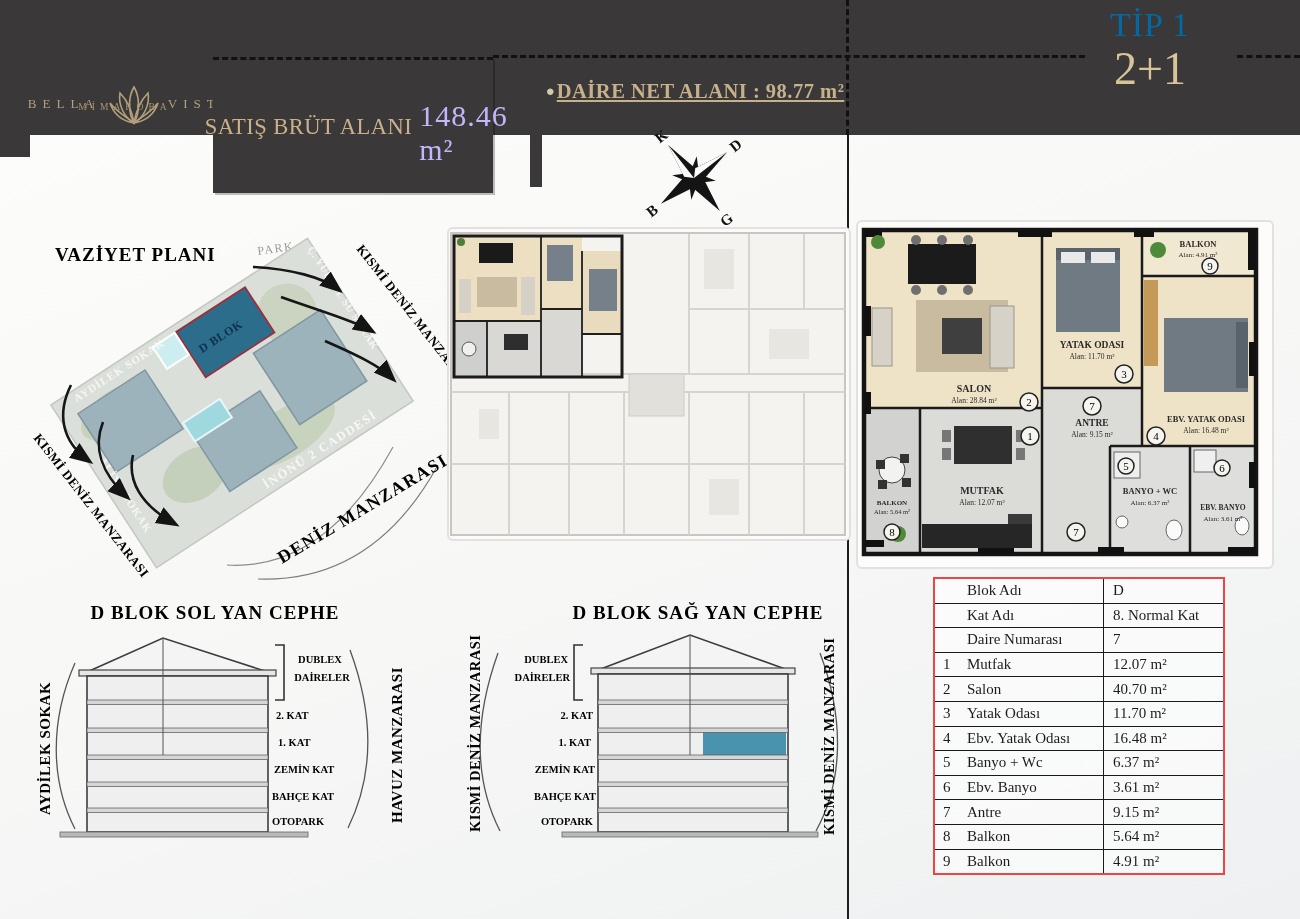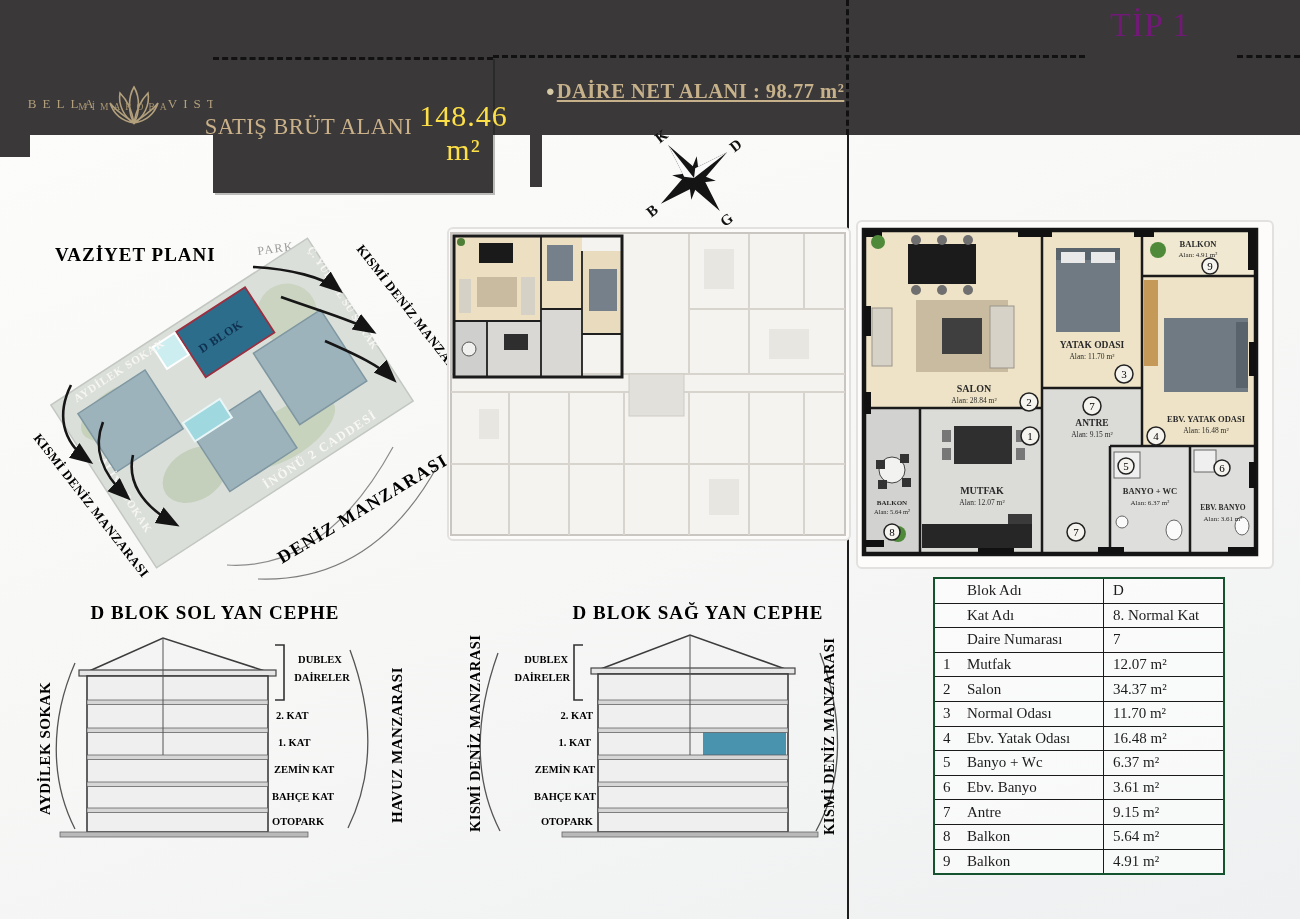--- a/index.html
+++ b/index.html
@@ -16,32 +16,32 @@
   .logo{left:15px;top:30px;width:220px;height:95px;}
   .logo-row{position:absolute;top:45px;left:0;width:220px;display:flex;align-items:center;justify-content:flex-end;}
   .brand-word{font-size:13px;letter-spacing:6px;color:#b3a07c;white-space:nowrap;}
   .lotus{width:64px;height:58px;margin:0 2px;flex:0 0 auto;}
   .brand-sub{position:absolute;top:72px;left:0;width:220px;text-align:center;
     font-size:9.5px;letter-spacing:5px;color:#a8956f;}
   .gross-box{left:213px;top:57px;width:280px;height:133px;background:#3a3839;
     border-top:3px dashed #121212;box-shadow:2px 2px 0 rgba(0,0,0,.25);
     display:flex;flex-direction:row;align-items:center;justify-content:center;}
   .gross-label{font-size:24px;color:#cab189;letter-spacing:.5px;transform:scaleX(.94);white-space:nowrap;}
-  .gross-value{font-size:30px;color:#fde047;margin-top:12px;letter-spacing:1px;text-align:center;}
+  .gross-value{font-size:30px;color:#c4b5fd;margin-top:12px;letter-spacing:1px;}
   .net-area{left:545px;top:80px;width:300px;text-align:center;white-space:nowrap;}
   .net-bullet{color:#d6c9a6;font-size:15px;vertical-align:2px;margin-right:2px;}
   .net-label{font-size:20.5px;font-weight:bold;color:#c6b18a;letter-spacing:.5px;text-decoration:underline;}
   .type-block{left:1060px;top:6px;width:180px;text-align:center;}
-  .type1{font-size:34px;color:#701a75;letter-spacing:1px;}
+  .type1{font-size:34px;color:#0369a1;letter-spacing:1px;}
   .type2{font-size:46px;color:#d8c498;line-height:1.1;}
   .dash-h{height:0;border-top:3px dashed #111;}
   .dash-v{width:0;border-left:3px dashed #111;}
   .divider{left:847px;top:135px;width:2px;height:784px;background:#1d1d1d;}
   
-  .areas-table{left:933px;top:577px;width:288px;border:2px solid #14532d;background:rgba(255,255,255,.55);}
+  .areas-table{left:933px;top:577px;width:288px;border:2px solid #ef4444;background:rgba(255,255,255,.55);}
   .trow{height:23.6px;display:flex;align-items:center;border-top:1.6px solid #1a1a1a;font-size:15px;}
   .trow:first-child{border-top:none;}
   .tno{width:24px;padding-left:8px;flex:0 0 auto;}
   .tlabel{flex:1;}
   .tval{width:110px;flex:0 0 auto;border-left:1.8px solid #1a1a1a;padding-left:9px;height:100%;
     display:flex;align-items:center;}
   svg{font-family:"Liberation Serif",serif;}
   .panel-frame{border:2px solid #e2e1df;border-radius:6px;}
 </style>
 </head>
@@ -75,20 +75,21 @@
 
 <div class="abs gross-box">
   <div class="gross-label">SATIŞ BRÜT ALANI</div>
   <div class="gross-value">148.46 m²</div>
 </div>
 
 <div class="abs net-area"><span class="net-bullet">●</span><span class="net-label">DAİRE NET ALANI : 98.77 m²</span></div>
 
 <div class="abs type-block">
   <div class="type1">TİP 1</div>
+  <div class="type2">2+1</div>
 </div>
 
 <svg class="abs" style="left:636px;top:126px;" width="116" height="104" viewBox="0 0 116 104">
   <g transform="translate(58,52) rotate(-38)">
     <circle r="15" fill="#efefef" opacity=".7"></circle>
     <path d="M0,-42 L7,-7 L42,0 L7,7 L0,42 L-7,7 L-42,0 L-7,-7 Z" fill="#141414"></path>
     <path transform="rotate(45)" d="M0,-22 L4.5,-4.5 L22,0 L4.5,4.5 L0,22 L-4.5,4.5 L-22,0 L-4.5,-4.5 Z" fill="#141414"></path>
     <path d="M0,-42 L0,0 L-7,-7 Z" fill="#fafafa"></path>
     <path d="M42,0 L0,0 L7,-7 Z" fill="#fafafa"></path>
     <text x="0" y="-48" text-anchor="middle" font-size="15" font-weight="bold" fill="#111">K</text>
@@ -337,25 +338,25 @@
       <span class="tval">7</span>
     </div>
   <div class="trow">
       <span class="tno">1</span>
       <span class="tlabel">Mutfak</span>
       <span class="tval">12.07 m²</span>
     </div>
   <div class="trow">
       <span class="tno">2</span>
       <span class="tlabel">Salon</span>
-      <span class="tval">34.37 m²</span>
+      <span class="tval">40.70 m²</span>
     </div>
   <div class="trow">
       <span class="tno">3</span>
-      <span class="tlabel">Normal Odası</span>
+      <span class="tlabel">Yatak Odası</span>
       <span class="tval">11.70 m²</span>
     </div>
   <div class="trow">
       <span class="tno">4</span>
       <span class="tlabel">Ebv. Yatak Odası</span>
       <span class="tval">16.48 m²</span>
     </div>
   <div class="trow">
       <span class="tno">5</span>
       <span class="tlabel">Banyo + Wc</span>

